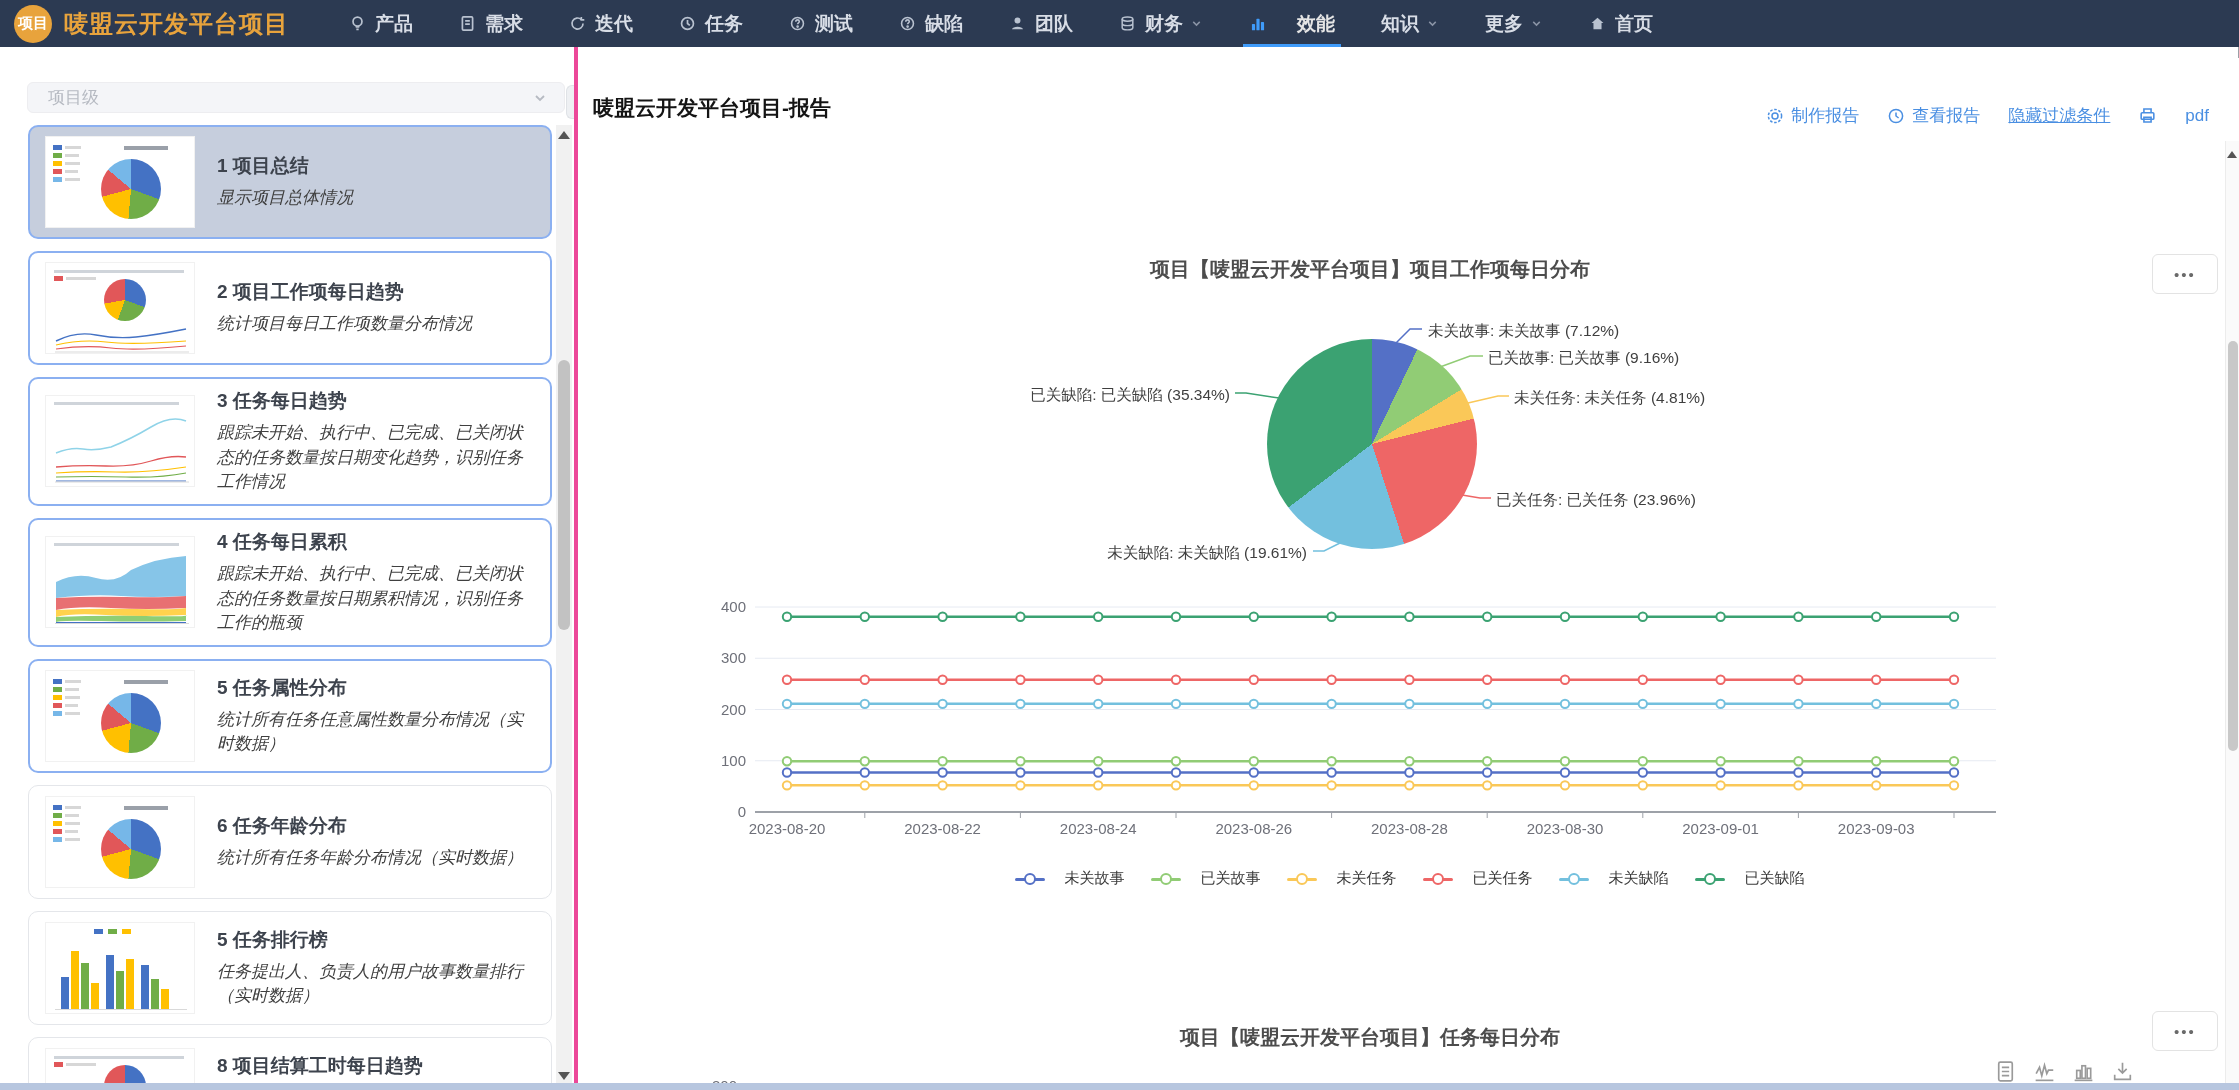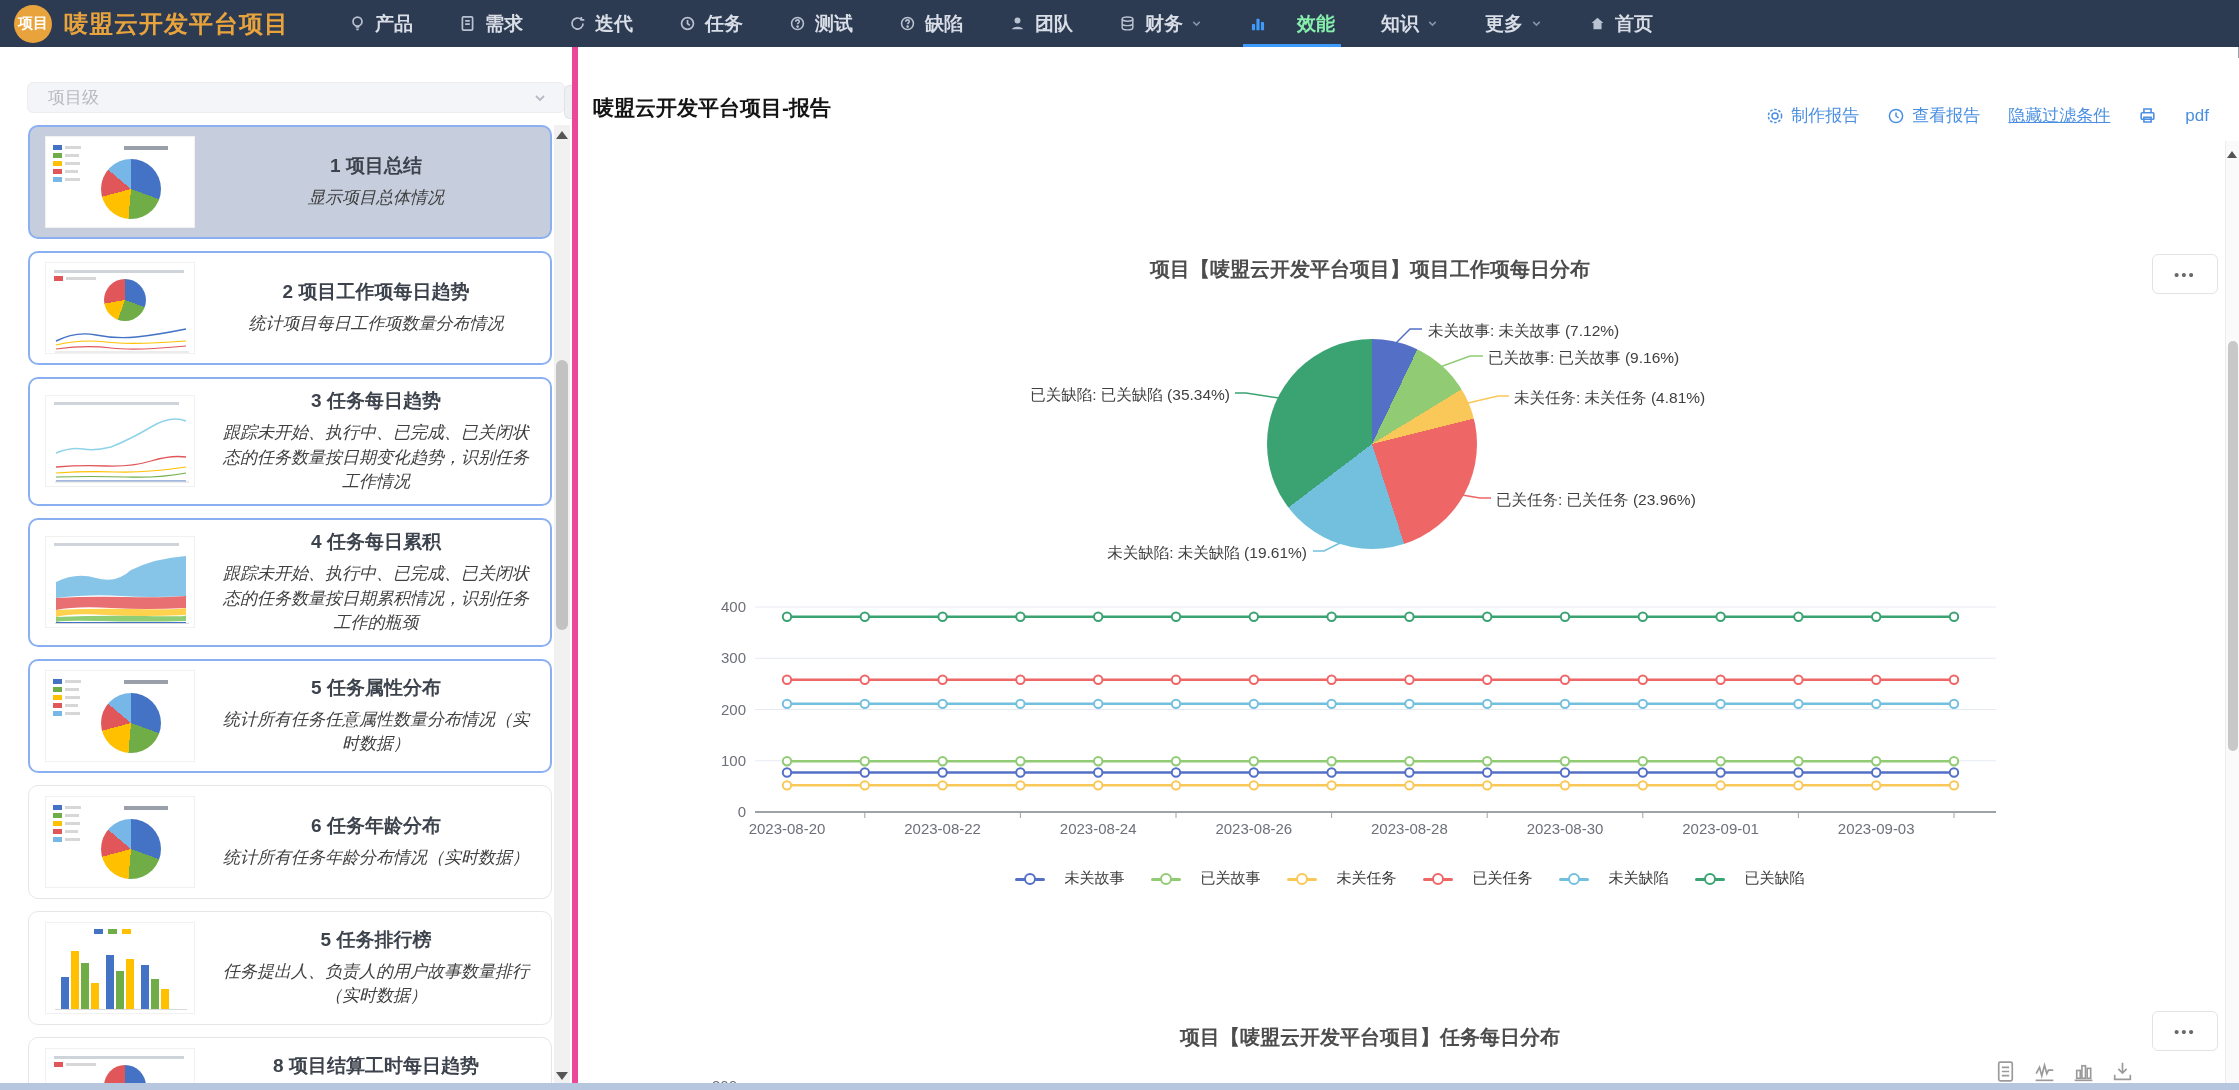--- a/index.html
+++ b/index.html
@@ -8,31 +8,31 @@
   .page { position:absolute; inset:0; box-shadow:inset 0 0 0 1px #9aa0a6; }
 
   
   .topnav { position:absolute; left:0; top:0; width:2239px; height:47px; background:#2c3a52; display:flex; align-items:center; }
   .logo-wrap { display:flex; align-items:center; gap:12px; margin-left:14px; }
   .logo-circle { width:38px; height:38px; border-radius:50%; background:#e8a33c; color:#fff; font-size:15px; font-weight:bold; display:flex; align-items:center; justify-content:center; }
   .app-title { color:#e8a33c; font-size:24px; font-weight:bold; letter-spacing:1px; }
   .nav-menu { display:flex; align-items:center; gap:46px; margin-left:60px; height:47px; }
   .nav-item { position:relative; height:47px; display:flex; align-items:center; gap:9px; color:#d8dde6; font-size:19px; cursor:pointer;font-weight:bold; }
   .nav-item .ic { color:#b9c2d0; display:flex; }
-  .nav-item.active { color:#86efac;gap:30px; }
+  .nav-item.active { color:#e5e5e5;gap:30px; }
   .nav-item.active .ic { color:#3f9bfa; }
   .nav-item.active::after { content:''; position:absolute; left:-6px; right:-6px; bottom:0; height:3px; background:#3f9bfa; }
   .chev { color:#8a93a5; display:flex; margin-left:-2px; }
 
   
-  .sidebar { position:absolute; left:0; top:47px; width:578px; height:1043px; background:#fff; border-right:6px solid #ec4899; overflow:hidden; }
+  .sidebar { position:absolute; left:0; top:47px; width:578px; height:1043px; background:#fff; border-right:4px solid #ec4899; overflow:hidden; }
   .proj-select { position:absolute; left:27px; top:35px; width:538px; height:31px; background:#f4f5f8; border:1px solid #ededf0; border-radius:6px; display:flex; align-items:center; justify-content:space-between; padding:0 16px 0 20px; cursor:pointer; }
   .proj-select span { color:#b6bac2; font-size:17px; }
   .card-list { position:absolute; left:28px; top:78px; width:524px; display:flex; flex-direction:column; gap:12px; }
-  .card { display:flex; align-items:center; gap:22px; background:#fff; border:2px solid #8bb0f1; border-radius:10px; padding:9px 15px; cursor:pointer;text-align:center; }
+  .card { display:flex; align-items:center; gap:22px; background:#fff; border:2px solid #8bb0f1; border-radius:10px; padding:9px 15px; cursor:pointer; }
   .card.plain { border:1px solid #e4e6ea; padding:10px 16px; }
   .card.selected { background:#c6cedd; }
   .card-text { flex:1; min-width:0; }
   .card-title { font-size:19px; font-weight:bold; color:#3d434d; margin-bottom:7px; }
   .card-desc { font-size:17px; color:#404040; line-height:1.45;font-style:italic; }
   .thumb { width:150px; height:92px; background:#fff; border:1px solid #f1f1f1; position:relative; flex-shrink:0; overflow:hidden; }
   .mini-pie { border-radius:50%; position:absolute; }
   .tl-chip { position:absolute; width:9px; height:5px; }
   .tl-bar { position:absolute; height:3px; background:#d7d7d7; }
   .t-title { position:absolute; height:4px; background:#9aa0a9; }

